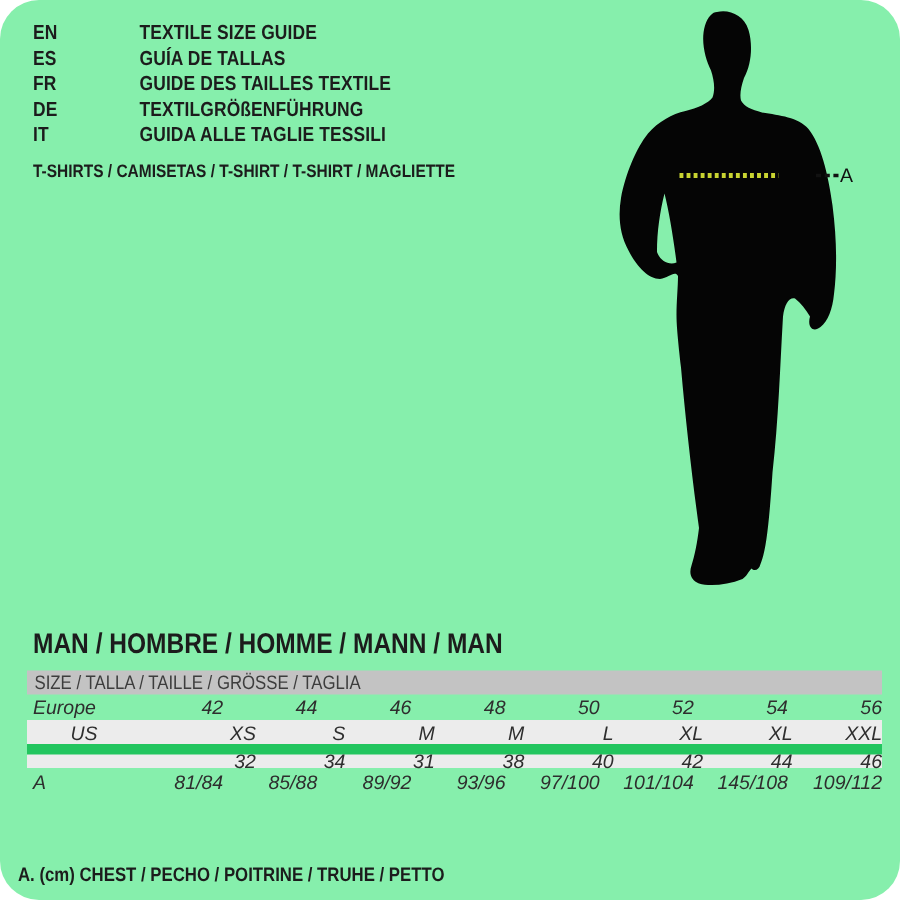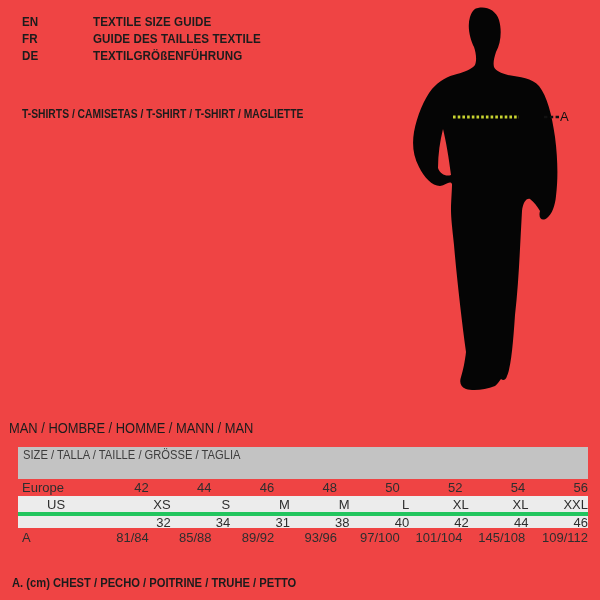--- a/index.html
+++ b/index.html
@@ -1,67 +1,75 @@
 <!DOCTYPE html>
 <html><head>
 <meta charset="utf-8">
 <style>
   html,body{margin:0;padding:0;background:#fff;}
   .canvas{
-    position:relative;width:600px;height:600px;background:#ef4444;overflow:hidden;
-    font-family:"Liberation Sans","DejaVu Sans",sans-serif;color:#1c1c1c;
+    position:relative;width:600px;height:600px;background:#86efac;overflow:hidden;
+    font-family:"Liberation Sans","DejaVu Sans",sans-serif;color:#1c1c1c;border-radius:26px;
   }
   .cond{display:inline-block;transform:scaleX(0.86);transform-origin:0 50%;white-space:nowrap;}
 
   
   .lang-block{position:absolute;left:22px;top:13px;}
   .lang-row{display:flex;height:17px;align-items:center;font-weight:700;font-size:13.5px;letter-spacing:.1px;}
   .lang-code{width:36px;flex:0 0 36px;}
   .lang-label{flex:1;margin-left:35px;}
 
   
   .garment-block{position:absolute;left:22px;top:105px;font-weight:700;font-size:12px;}
   .garment-line{height:19px;line-height:19px;}
 
   
   .figure-wrap{position:absolute;left:405px;top:5px;width:170px;height:390px;}
   .measure-label{position:absolute;left:560px;top:109px;font-size:13px;font-weight:500;color:#111;}
 
   
-  .section-title{position:absolute;left:9px;top:419px;font-weight:400;font-size:15px;}
+  .section-title{position:absolute;left:22px;top:419px;font-weight:700;font-size:19px;}
 
   
   .size-table{position:absolute;left:18px;top:447px;width:570px;font-size:13px;color:#2e2e2e;}
-  .table-header{height:32px;line-height:16px;background:#c3c3c3;color:#3d3d3d;padding-left:5px;font-size:13px;}
-  .trow{display:flex;align-items:center;box-sizing:border-box;}
+  .table-header{height:16px;line-height:16px;background:#c3c3c3;color:#3d3d3d;padding-left:5px;font-size:13px;}
+  .trow{display:flex;align-items:center;box-sizing:border-box;font-style:italic;}
   .trow.shaded{background:#ececec;padding-left:25px;}
-  .trow.sep{border-top:4px solid #22c55e;}
+  .trow.sep{border-top:7px solid #22c55e;}
   .row-label{flex:0 0 64px;padding-left:4px;text-align:left;}
   .cell{flex:1;text-align:right;}
 
   
   .footnote{position:absolute;left:12px;top:547px;font-weight:700;font-size:13px;margin-top:28px;}
 </style>
 </head>
 <body>
 
 <div class="canvas">
 
   <div class="lang-block">
     <div class="lang-row">
       <span class="lang-code cond">EN</span>
       <span class="lang-label"><span class="cond">TEXTILE SIZE GUIDE</span></span>
     </div>
     <div class="lang-row">
+      <span class="lang-code cond">ES</span>
+      <span class="lang-label"><span class="cond">GUÍA DE TALLAS</span></span>
+    </div>
+    <div class="lang-row">
       <span class="lang-code cond">FR</span>
       <span class="lang-label"><span class="cond">GUIDE DES TAILLES TEXTILE</span></span>
     </div>
     <div class="lang-row">
       <span class="lang-code cond">DE</span>
       <span class="lang-label"><span class="cond">TEXTILGRÖßENFÜHRUNG</span></span>
+    </div>
+    <div class="lang-row">
+      <span class="lang-code cond">IT</span>
+      <span class="lang-label"><span class="cond">GUIDA ALLE TAGLIE TESSILI</span></span>
     </div>
   </div>
 
   <div class="garment-block">
     <div class="garment-line"><span class="cond">T-SHIRTS / CAMISETAS / T-SHIRT / T-SHIRT / MAGLIETTE</span></div>
   </div>
 
   <div class="figure-wrap">
     <svg width="170" height="390" viewBox="0 0 170 390" xmlns="http://www.w3.org/2000/svg">
       <path fill="#050505" fill-rule="evenodd" d="

